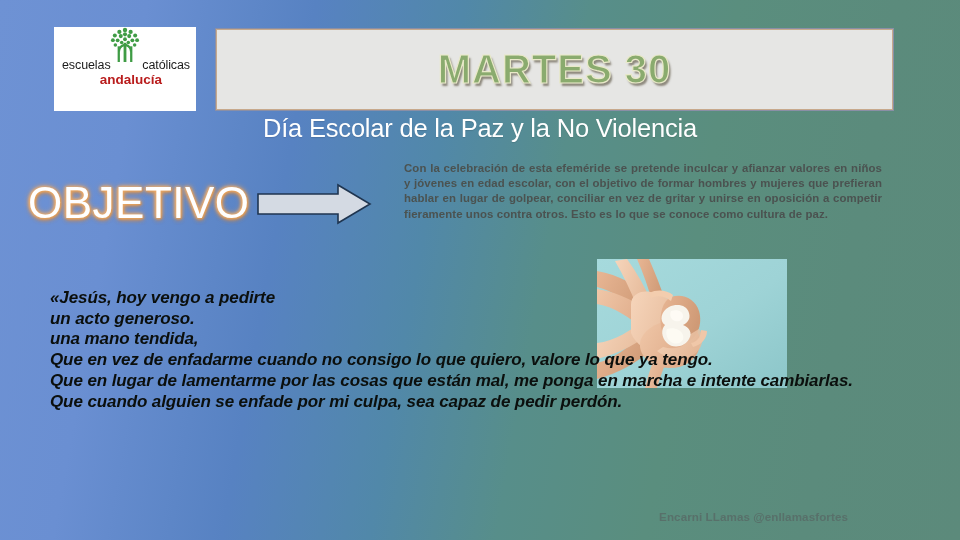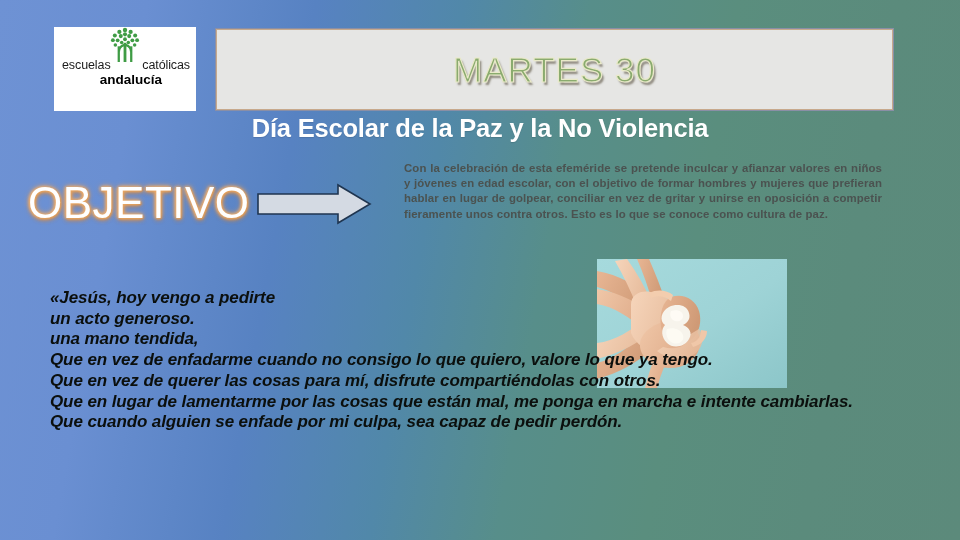--- a/index.html
+++ b/index.html
@@ -37,47 +37,47 @@
     display: flex; align-items: baseline; justify-content: center;
     width: 100%; position: relative; height: 17px;
   }
   #logo-words .w {
     font-size: 12.5px; color: #1b1b1b; letter-spacing: -0.1px;
     font-family: "Liberation Sans", sans-serif;
   }
   #logo-words .left { position: absolute; left: 8px; }
   #logo-words .right { position: absolute; right: 6px; }
   #logo-sub {
-    font-size: 13.5px; color: #000000; font-weight: bold;
+    font-size: 13.5px; color: #b91c1c; font-weight: bold;
     letter-spacing: 0px; margin-top: -1px; margin-left: 12px;
   }
 
   
   #title-band {
     position: absolute; left: 216px; top: 29px;
     width: 677px; height: 81px;
     background: #e6e6e4;
     border: 1px solid #c7a98c;
     outline: 1px solid #8a8fa6;
     outline-offset: 0px;
     display: flex; align-items: center; justify-content: center;
   }
   #title-text {
-    font-size: 35px; font-weight: normal; letter-spacing: 1px;
+    font-size: 40px; font-weight: bold; letter-spacing: 1px;
     color: #8aab6e;
     -webkit-text-stroke: 1.2px #e9e9c9;
     text-shadow: 2px 3px 2px rgba(70,60,40,0.55);
     font-family: "Liberation Sans", sans-serif;
   }
 
   
   #subtitle {
     position: absolute; left: 0; right: 0; top: 114px;
     text-align: center;
-    font-size: 25.5px; font-weight: bold; color: #ffffff;
+    font-size: 25.5px; font-weight: normal; color: #ffffff;
     letter-spacing: -0.2px;
     text-shadow: 0 1px 1px rgba(0,0,0,0.12);
   }
 
   
   #objetivo {
     position: absolute; left: 28px; top: 178px;
     font-size: 44px; color: #ffffff;
     letter-spacing: 0.5px;
     text-shadow:
@@ -225,19 +225,19 @@
       <path d="M74 52 C80 50 86 52 86 57 C86 61 82 63 78 62 C74 61 72 56 74 52 Z" fill="#fffdf7" opacity="0.8"></path>
       <path d="M70 70 C76 68 84 70 86 76 C88 82 82 86 76 84 C70 82 68 74 70 70 Z" fill="#fffdf7" opacity="0.7"></path>
     </svg>
   </div>
 
   <div id="prayer">
     <div class="pl">«Jesús, hoy vengo a pedirte</div>
     <div class="pl">un acto generoso.</div>
     <div class="pl">una mano tendida,</div>
     <div class="pl">Que en vez de enfadarme cuando no consigo lo que quiero, valore lo que ya tengo.</div>
-    <div class="pl">Que en vez de querer las cosas para mí, disfrute compartiéndolas con otros.</div>
     <div class="pl">Que en lugar de lamentarme por las cosas que están mal, me ponga en marcha e intente cambiarlas.</div>
     <div class="pl">Que cuando alguien se enfade por mi culpa, sea capaz de pedir perdón.</div>
   </div>
 
+  <div id="credit">Encarni LLamas @enllamasfortes</div>
 
 </div>
 
 </body></html>

